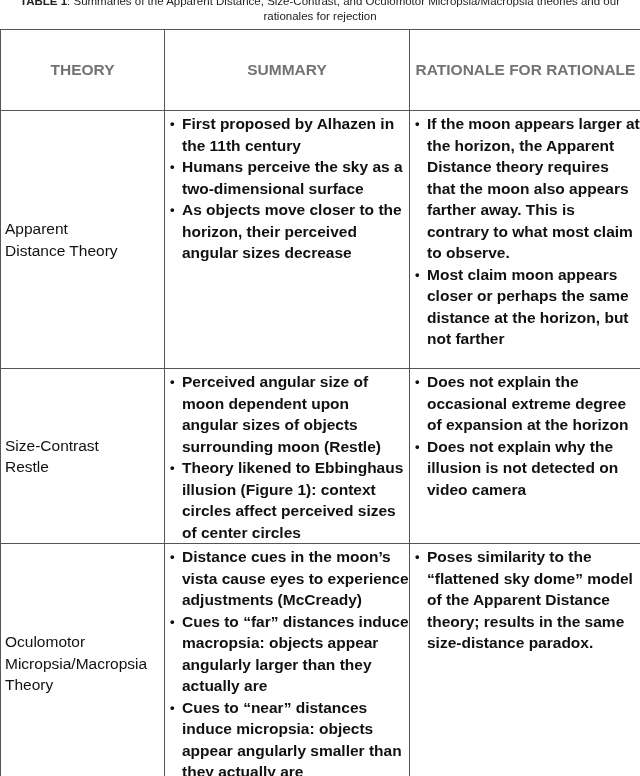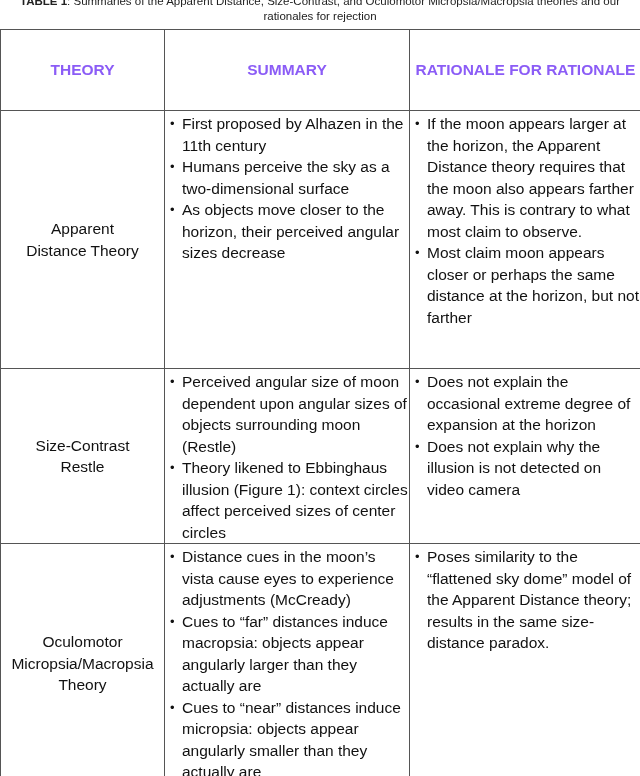--- a/index.html
+++ b/index.html
@@ -5,25 +5,25 @@
   html, body { margin: 0; padding: 0; background: #ffffff; }
   body { width: 640px; height: 776px; overflow: hidden; position: relative;
          font-family: "Liberation Sans", sans-serif; color: #111; }
   .caption { position: absolute; top: -6px; left: 0; width: 640px; text-align: center;
              font-size: 11.5px; line-height: 15px; color: #222; }
   .caption .lbl { font-weight: bold; }
   table { position: absolute; top: 29px; left: 0; width: 641px; border-collapse: collapse;
           table-layout: fixed; }
   td, th { border: 1.3px solid #555; vertical-align: top; padding: 0; }
   th { height: 80px; vertical-align: middle; text-align: center;
-       font-size: 15.5px; font-weight: bold; color: #8b5cf6; }
+       font-size: 15.5px; font-weight: bold; color: #737373; }
   col.c1 { width: 164px; } col.c2 { width: 245px; } col.c3 { width: 232px; }
-  td.theory { vertical-align: middle; text-align: center; font-size: 15.5px; line-height: 21.5px;
+  td.theory { vertical-align: middle; font-size: 15.5px; line-height: 21.5px;
               padding: 0 4px; }
-  ul { margin: 0; padding: 2px 0 0 0; list-style: none; }
+  ul { margin: 0; padding: 2px 0 0 0; list-style: none; font-weight: bold; }
   li { position: relative; padding-left: 17px; font-size: 15.5px; line-height: 21.5px; }
   li::before { content: "\2022"; position: absolute; left: 5px; top: 0; font-size: 13px; }
   tr.r1 td { height: 257px; }
   tr.r2 td { height: 168px; }
   tr.r3 td { height: 236px; }
 </style>
 </head>
 <body>
 
 <div class="caption"><span class="lbl">TABLE 1</span><span>: Summaries of the Apparent Distance, Size-Contrast, and Oculomotor Micropsia/Macropsia theories and our rationales for rejection</span></div>

